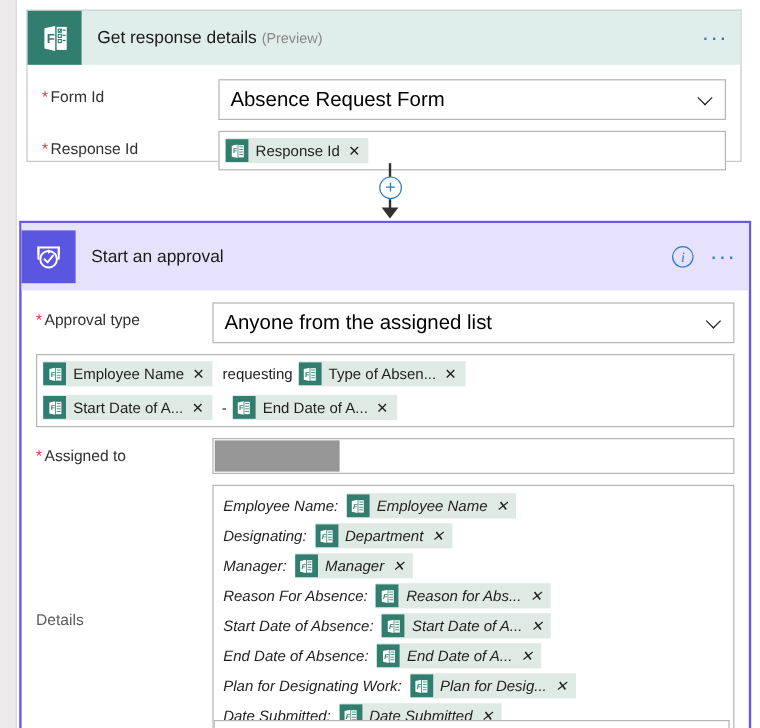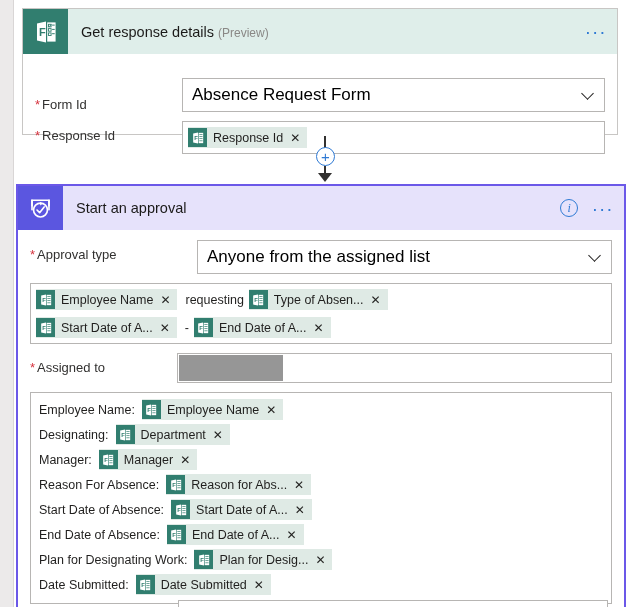--- a/index.html
+++ b/index.html
@@ -40,21 +40,21 @@
     border: 2px solid #6b58e8;
   }
 
   .card-header {
     display: flex;
     align-items: center;
     height: 45px;
     position: relative;
   }
   .card-forms .card-header { background: #dfeeea; }
-  .card-approval .card-header { background: #e6e2fb; height: 44px; }
+  .card-approval .card-header { background: #e6e2fb; height: 56px; }
 
   .app-icon {
     width: 45px; height: 45px;
     flex: 0 0 45px;
     display: flex; align-items: center; justify-content: center;
   }
   .app-icon.forms { background: #317E6F; }
   .app-icon.approval { background: #5b56e0; width: 45px; height: 44px; flex-basis: 45px; }
 
   .card-title {
@@ -191,20 +191,21 @@
   .details-box {
     flex: 1 1 auto;
     border: 1px solid #b7b5b3;
     background: #ffffff;
     padding: 4px 8px 6px 8px;
   }
   .drow {
     display: flex;
     align-items: center;
     min-height: 25px;
+    font-style: italic;
   }
   .drow .dlabel {
     font-size: 12.5px;
     color: #201f1e;
     white-space: nowrap;
     margin-right: 7px;
   }
 
   
   .connector {
@@ -280,21 +281,21 @@
         <span>Get response details</span>
         <span class="preview">(Preview)</span>
       </div>
       <div class="hdr-actions">
         <div class="ellipsis">...</div>
       </div>
     </div>
 
     <div class="card-body">
 
-      <div class="frow" style="margin-top:24px;align-items:flex-end;">
+      <div class="frow" style="margin-top:12px;">
         <div class="flabel">
           <span class="req">*</span><span>Form Id</span>
         </div>
         <div class="fctrl">
           <div class="select-val">Absence Request Form</div>
           <div class="chev"></div>
         </div>
       </div>
 
       <div class="frow" style="margin-top:9px;">
@@ -347,21 +348,21 @@
         <span>Start an approval</span>
       </div>
       <div class="hdr-actions">
         <div class="info-icon">i</div>
         <div class="ellipsis">...</div>
       </div>
     </div>
 
     <div class="card-body">
 
-      <div class="frow" style="margin-top:10px;gap:20px;">
+      <div class="frow" style="margin-top:10px;">
         <div class="flabel">
           <span class="req">*</span><span>Approval type</span>
         </div>
         <div class="fctrl">
           <div class="select-val">Anyone from the assigned list</div>
           <div class="chev"></div>
         </div>
       </div>
 
       <div class="frow" style="margin-top:9px;">
@@ -438,20 +439,23 @@
       <div class="frow" style="margin-top:9px;">
         <div class="flabel">
           <span class="req">*</span><span>Assigned to</span>
         </div>
         <div class="fctrl">
           <div class="redaction"></div>
         </div>
       </div>
 
       <div class="frow" style="margin-top:9px;">
+        <div class="flabel muted" style="padding-top:105px;">
+          <span>Details</span>
+        </div>
         <div class="details-box">
 
           <div class="drow">
             <span class="dlabel">Employee Name:</span>
             <span class="token">
               <span class="tok-icon">
                 <svg width="14" height="14" viewBox="0 0 26 26" aria-hidden="true">
                     <path d="M4 4.6 L13 2.6 L13 23.4 L4 21.4 Z" fill="#ffffff"></path>
                     <text x="6" y="16.5" font-family="Liberation Sans, sans-serif" font-size="11" font-weight="bold" fill="#317E6F">F</text>
                     <rect x="14.2" y="3.4" width="8.4" height="19.2" fill="#ffffff"></rect>

